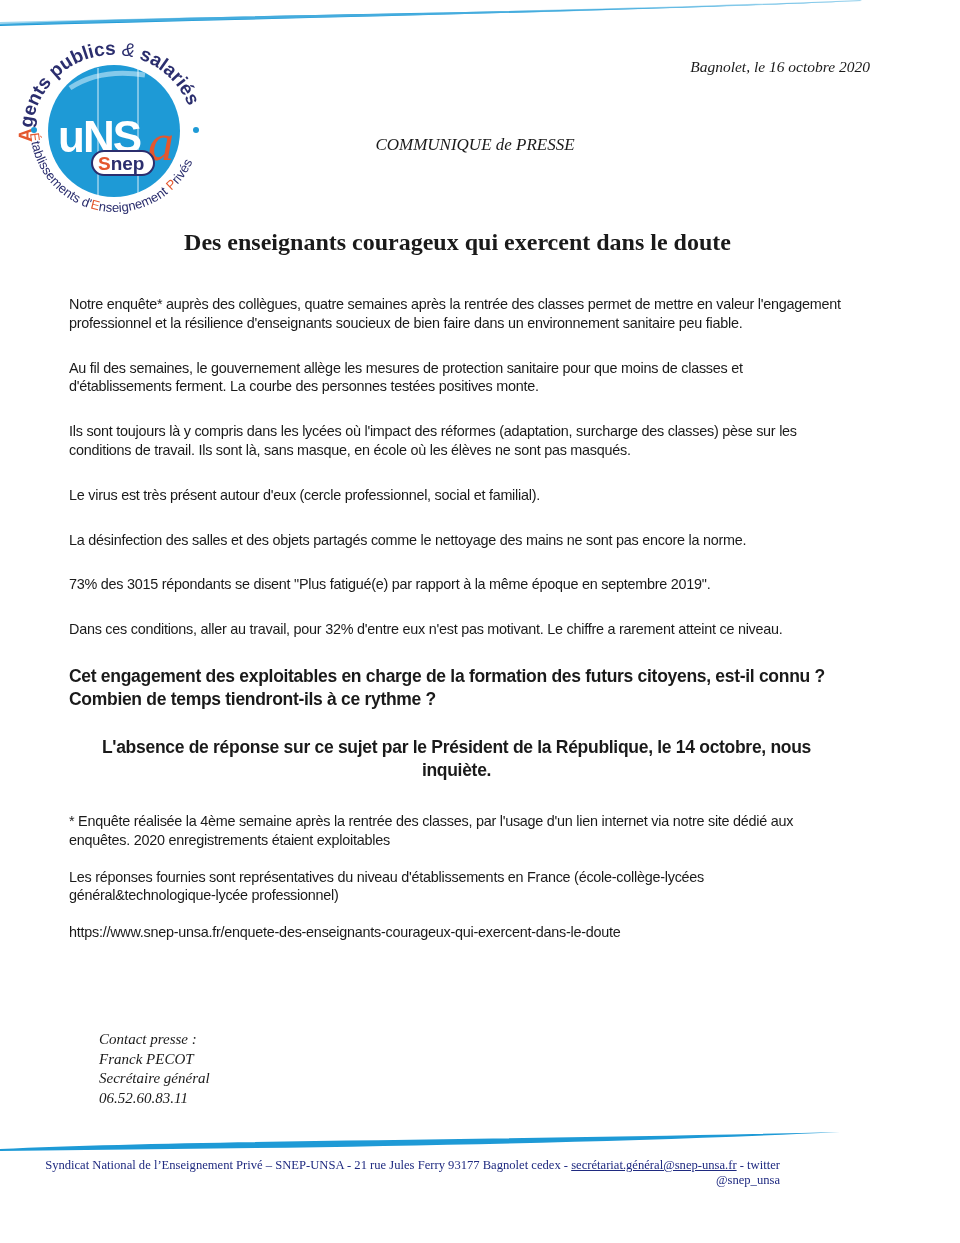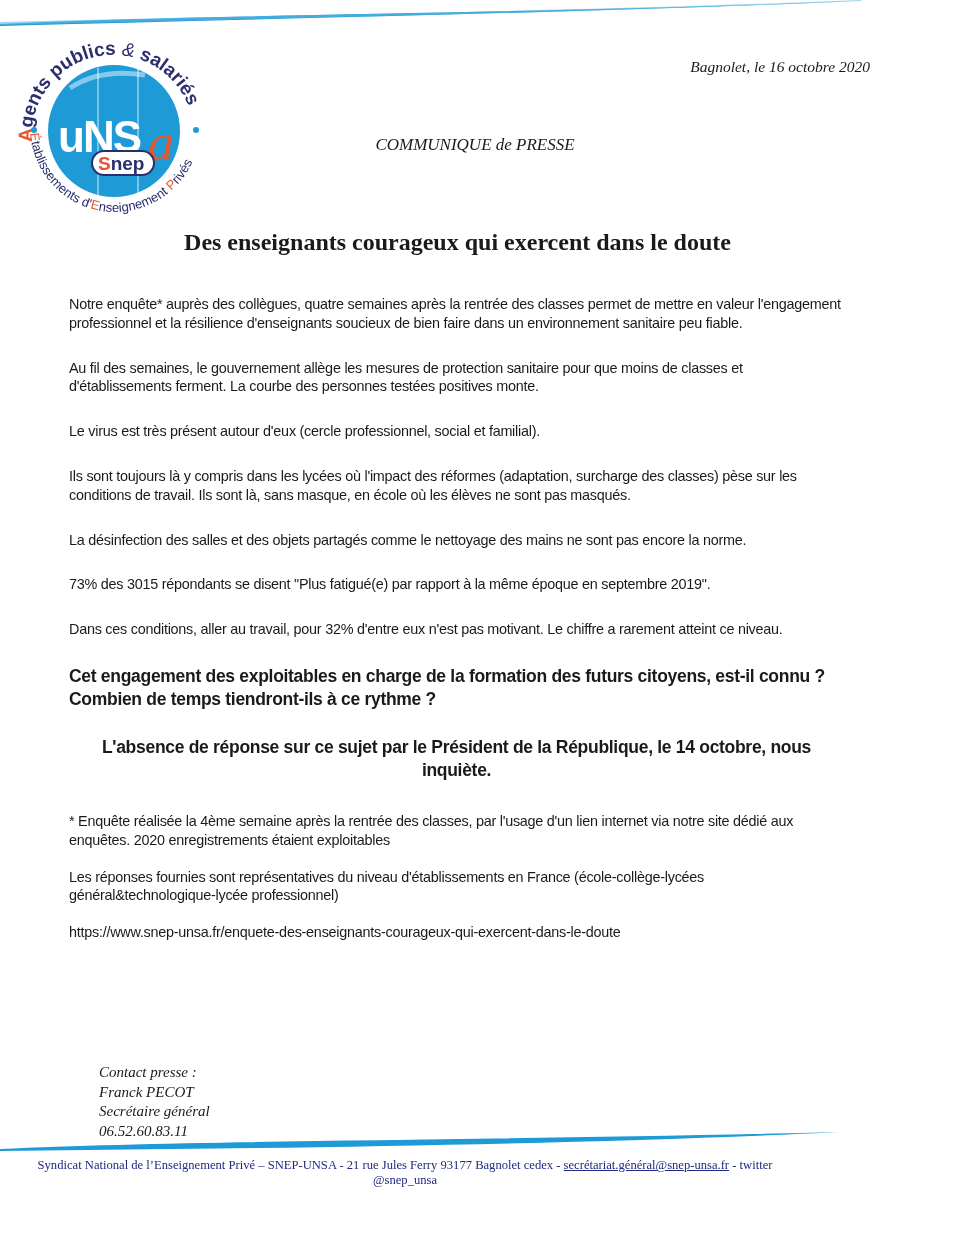--- a/index.html
+++ b/index.html
@@ -14,23 +14,23 @@
       font-style: italic; font-size: 17px; }
     .title { position: absolute; left: 0; width: 915px; text-align: center; top: 229px;
       font-weight: bold; font-size: 24px; margin: 0; }
     .body { position: absolute; left: 69px; top: 283px; width: 775px;
       font-family: "Liberation Sans", "DejaVu Sans", sans-serif; font-size: 14.4px; line-height: 18.8px;
       letter-spacing: -0.25px; }
     .body p { margin: 12px 0 26px 0; }
     .body p.q { font-weight: bold; font-size: 17.5px; line-height: 23px; letter-spacing: -0.3px; margin: 14px 0 25px 0; }
     .body p.q2 { margin-bottom: 30px; text-align: center; }
     .body p.tight { margin-bottom: 18px; }
-    .contact { position: absolute; left: 99px; top: 1063px; font-style: italic; font-size: 15px; line-height: 19.5px; }
+    .contact { position: absolute; left: 99px; top: 1030px; font-style: italic; font-size: 15px; line-height: 19.5px; }
     .contact div { white-space: nowrap; }
-    .footer { position: absolute; left: 0; width: 780px; top: 1158px; text-align: center;
+    .footer { position: absolute; left: 0; width: 780px; top: 1158px; text-align: right;
       font-family: "Liberation Serif", serif; font-size: 12.6px; color: #1f2a80; padding-left: 30px; box-sizing: border-box; }
     .footer a { color: #1f2a80; text-decoration: underline; }
   </style>
 </head>
 <body>
 
 <svg class="swoosh swoosh-top" viewBox="0 0 960 30" preserveAspectRatio="none">
   <path d="M0,24 C220,14 520,14 860,1 C600,12 300,18 0,26 Z" fill="#1e9ad6"></path>
   <path d="M0,22 C250,15 540,13 860,0 L862,1 C560,14 260,18 0,25 Z" fill="#5fb9e3" opacity="0.6"></path>
 </svg>
@@ -58,22 +58,22 @@
   <circle cx="186" cy="100" r="3" fill="#1e9ad6"></circle>
 </svg>
 
 <div class="date">Bagnolet, le 16 octobre 2020</div>
 <div class="kicker">COMMUNIQUE de PRESSE</div>
 <h1 class="title">Des enseignants courageux qui exercent dans le doute</h1>
 
 <div class="body">
   <p>Notre enquête* auprès des collègues, quatre semaines après la rentrée des classes permet de mettre en valeur l'engagement professionnel et la résilience d'enseignants soucieux de bien faire dans un environnement sanitaire peu fiable.</p>
   <p>Au fil des semaines, le gouvernement allège les mesures de protection sanitaire pour que moins de classes et d'établissements ferment. La courbe des personnes testées positives monte.</p>
+  <p>Ils sont toujours là y compris dans les lycées où l'impact des réformes (adaptation, surcharge des classes) pèse sur les conditions de travail. Ils sont là, sans masque, en école où les élèves ne sont pas masqués.</p>
   <p>Le virus est très présent autour d'eux (cercle professionnel, social et familial).</p>
-  <p>Ils sont toujours là y compris dans les lycées où l'impact des réformes (adaptation, surcharge des classes) pèse sur les conditions de travail. Ils sont là, sans masque, en école où les élèves ne sont pas masqués.</p>
   <p>La désinfection des salles et des objets partagés comme le nettoyage des mains ne sont pas encore la norme.</p>
   <p>73% des 3015 répondants se disent "Plus fatigué(e) par rapport à la même époque en septembre 2019".</p>
   <p>Dans ces conditions, aller au travail, pour 32% d'entre eux n'est pas motivant. Le chiffre a rarement atteint ce niveau.</p>
   <p class="q">Cet engagement des exploitables en charge de la formation des futurs citoyens, est-il connu ? Combien de temps tiendront-ils à ce rythme ?</p>
   <p class="q q2">L'absence de réponse sur ce sujet par le Président de la République, le 14 octobre, nous inquiète.</p>
   <p class="tight">* Enquête réalisée la 4ème semaine après la rentrée des classes, par l'usage d'un lien internet via notre site dédié aux enquêtes. 2020 enregistrements étaient exploitables</p>
   <p class="tight">Les réponses fournies sont représentatives du niveau d'établissements en France (école-collège-lycées général&amp;technologique-lycée professionnel)</p>
   <p>https://www.snep-unsa.fr/enquete-des-enseignants-courageux-qui-exercent-dans-le-doute</p>
 </div>
 

